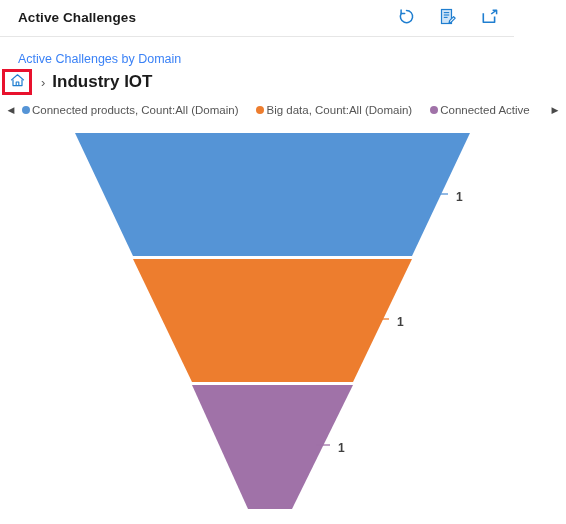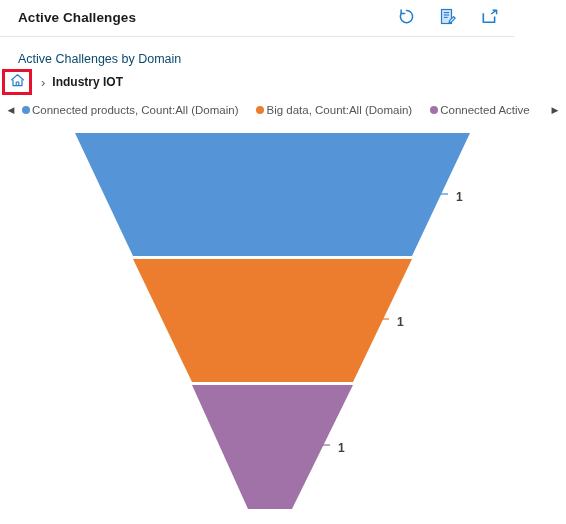--- a/index.html
+++ b/index.html
@@ -48,21 +48,21 @@
     border: none;
     padding: 0;
     cursor: pointer;
   }
 
   
   .chart-subtitle {
     position: absolute;
     left: 18px; top: 52px;
     font-size: 12.5px;
-    color: #0c4a6e;
+    color: #3b82f6;
     white-space: nowrap;
   }
 
   
   .breadcrumb {
     position: absolute;
     left: 2px; top: 69px;
     display: flex;
     align-items: center;
     height: 26px;
@@ -77,21 +77,21 @@
     background: #fff;
     cursor: pointer;
   }
   .crumb-sep {
     font-size: 13px;
     color: #5b5b5b;
     margin: 0 7px 0 9px;
     line-height: 1;
   }
   .crumb-text {
-    font-size: 12px;
+    font-size: 17px;
     font-weight: bold;
     color: #1b1b1b;
     white-space: nowrap;
   }
 
   
   .legend {
     position: absolute;
     left: 0; top: 100px;
     width: 566px; height: 20px;

